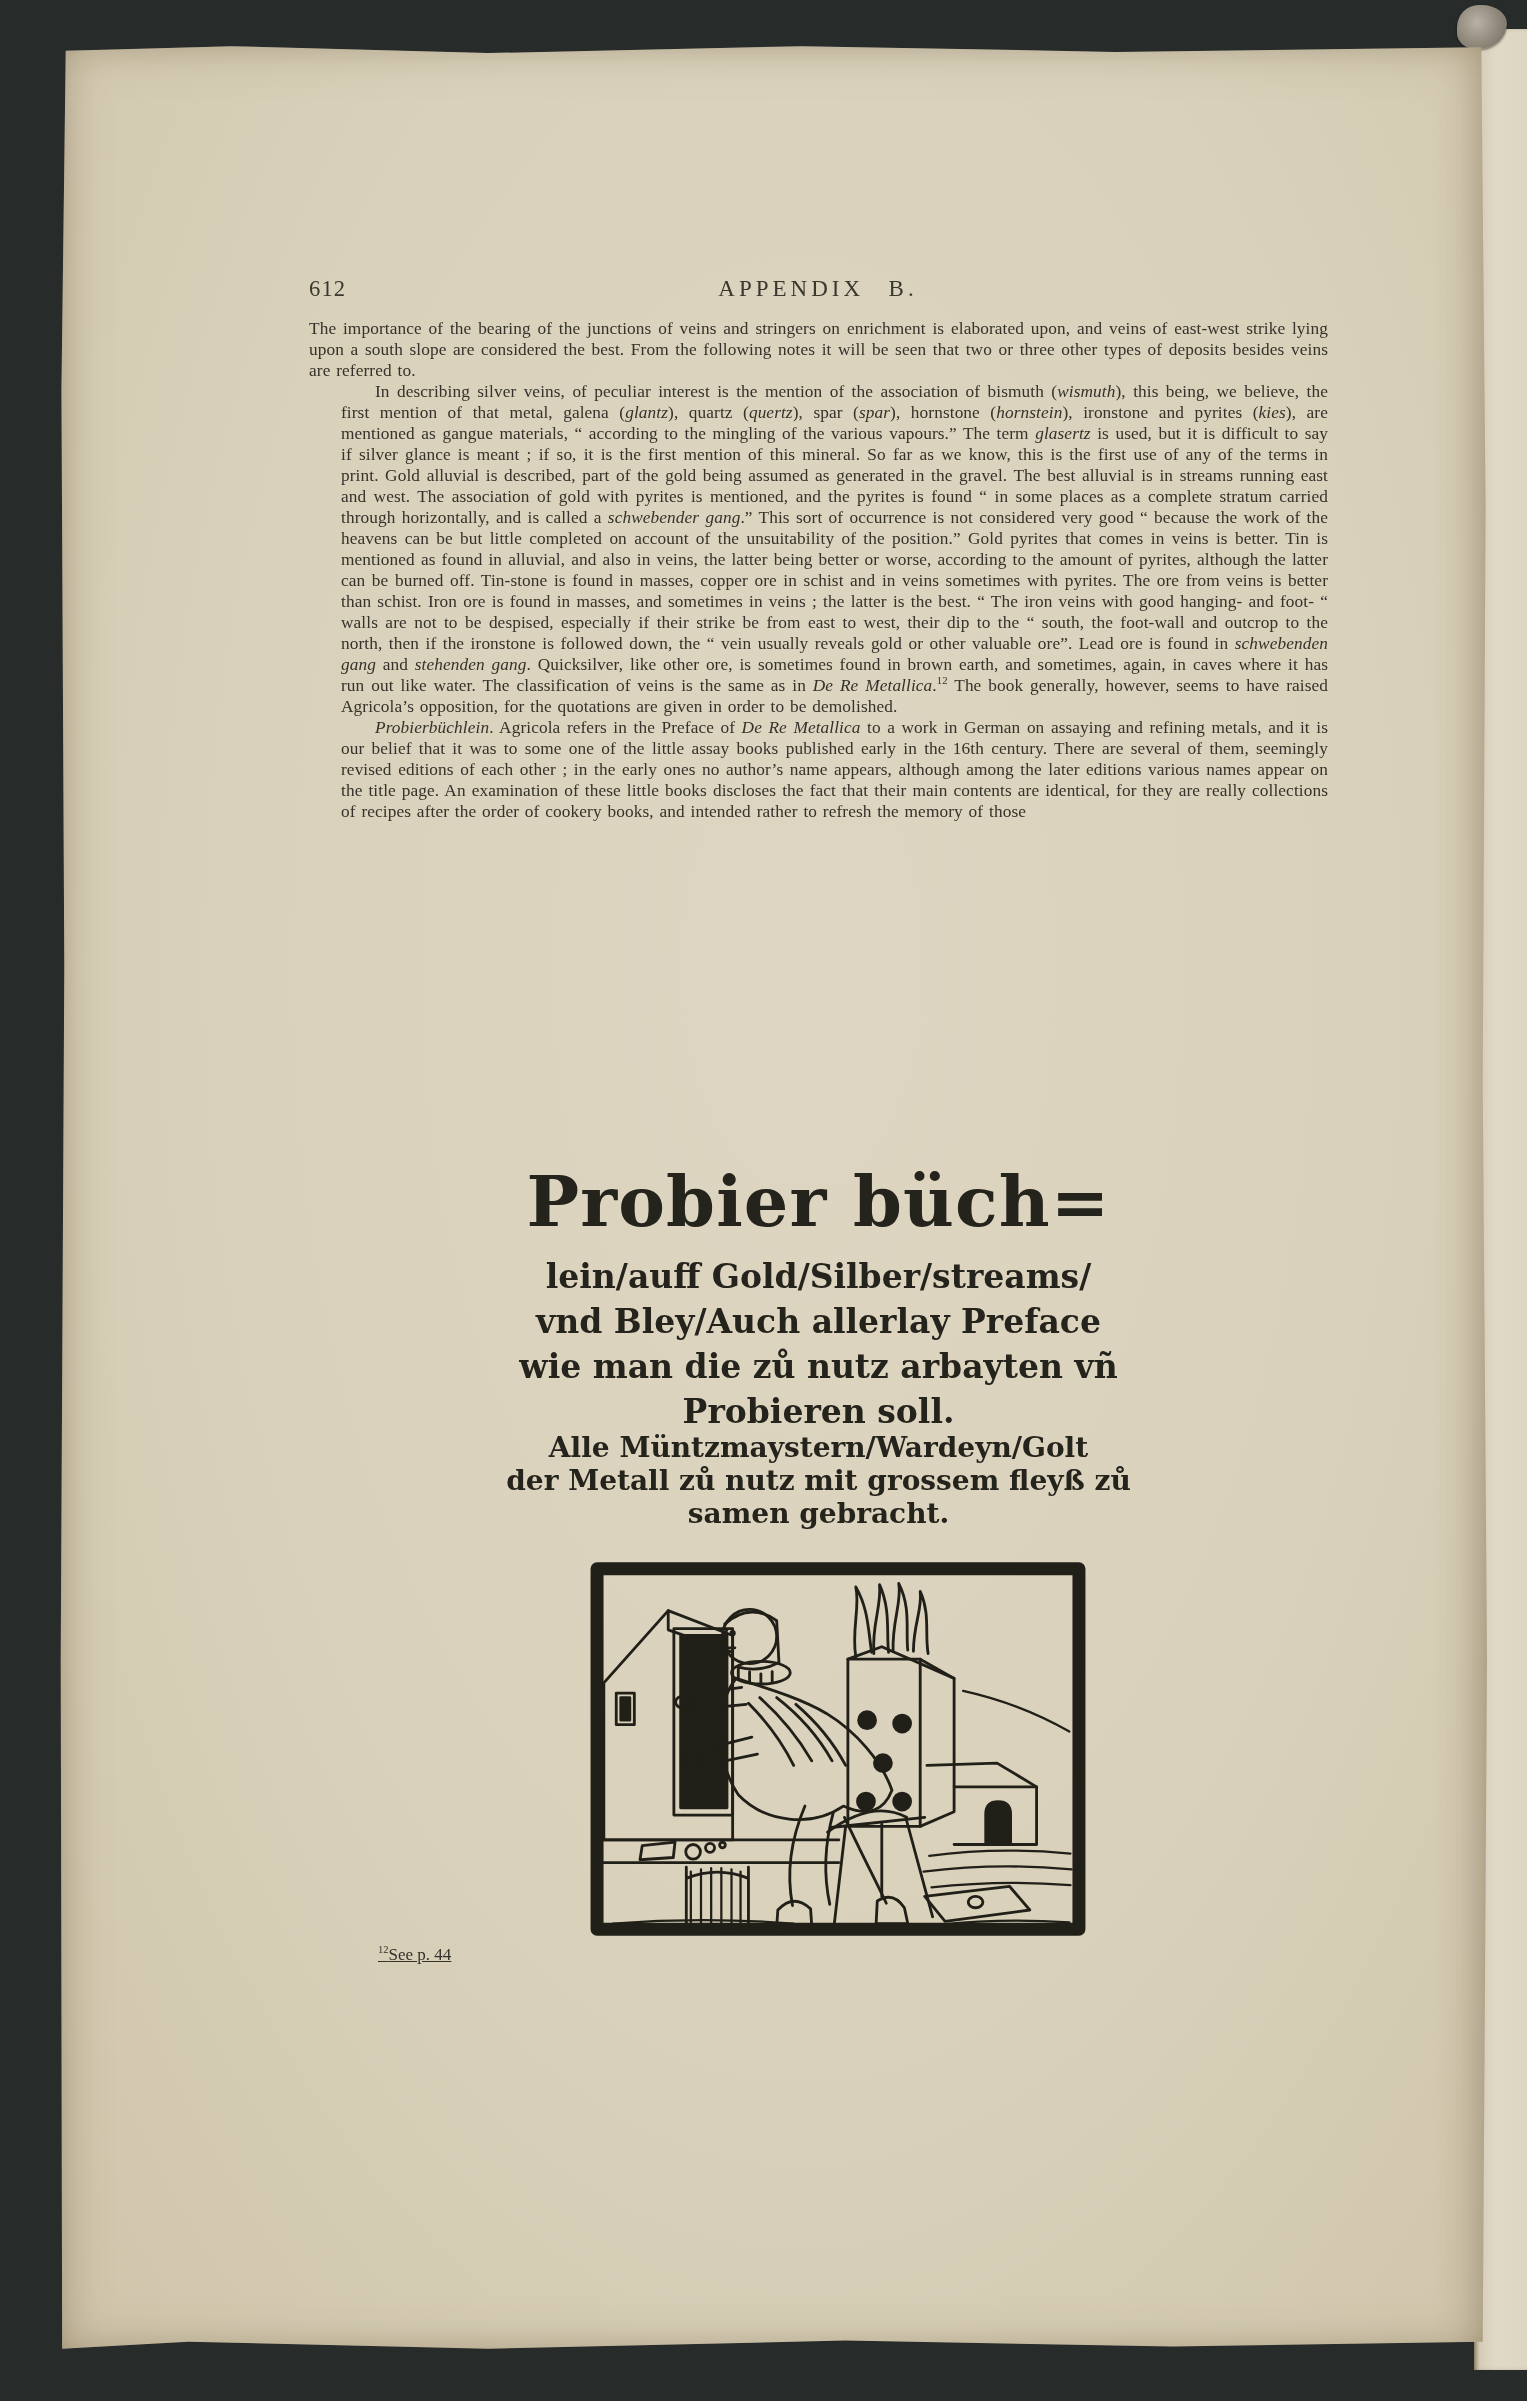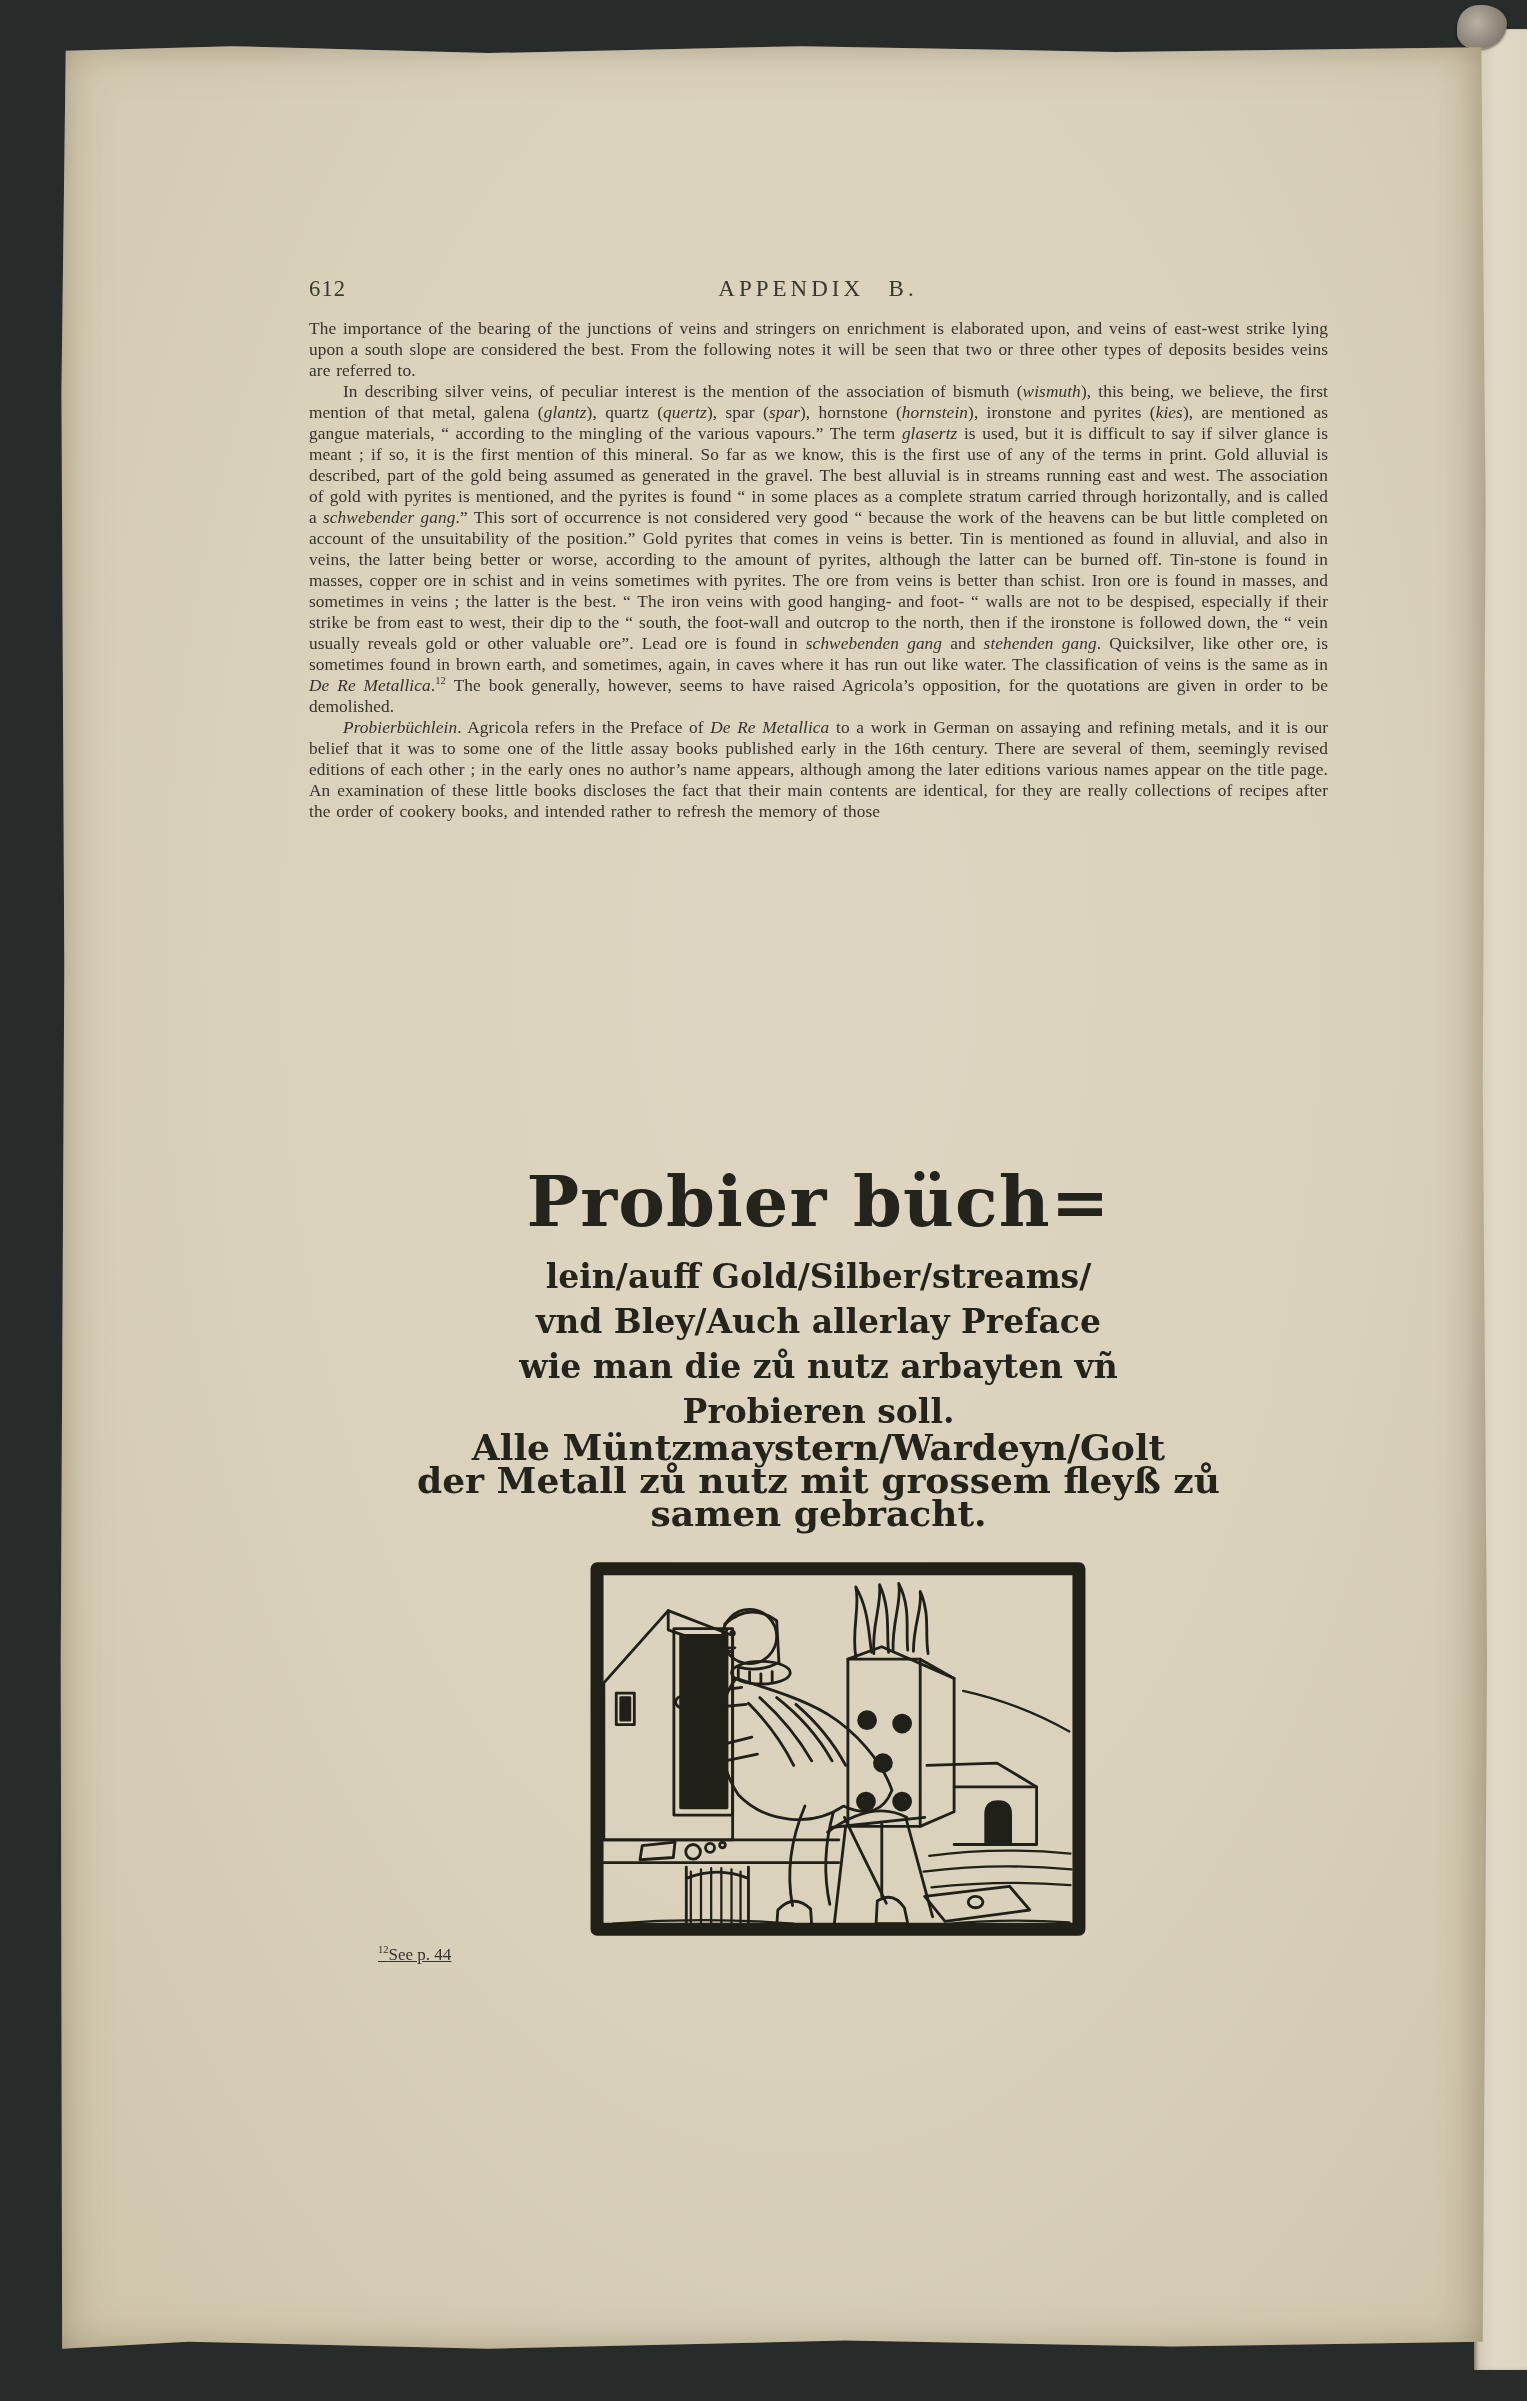--- a/index.html
+++ b/index.html
@@ -35,29 +35,29 @@
   .running-head{position:absolute;left:249px;top:231px;width:1018px;height:34px;color:#3a372e;}
   .folio{position:absolute;left:0;top:0;font-size:22.6px;letter-spacing:1.1px;}
   .head-title{position:absolute;left:0;right:0;text-align:center;font-size:23px;
               letter-spacing:4px;word-spacing:14.7px;}
   .body-text{
     position:absolute;left:249px;top:273px;width:1019px;
     font-size:17.3px;line-height:21px;color:#35322b;
     text-align:justify;word-spacing:1.4px;letter-spacing:0.1px;
   }
   .body-text p{margin:0;}
-  .body-text p.indent{text-indent:34px;}
+  .body-text p.indent{text-indent:34px;margin-left:32px;}
   .i{font-style:italic;}
   .sup{vertical-align:super;font-size:.62em;line-height:0;}
   
   .facsimile{position:absolute;left:249px;width:1019px;text-align:center;color:#24231c;
              font-family:"DejaVu Serif", serif;font-weight:bold;}
   .fax-l1{top:1109px;font-size:70px;line-height:96px;letter-spacing:1.1px;}
   .fax-rest{top:1209px;font-size:33px;line-height:45px;}
-  .fax-sub{top:1386px;font-size:36px;line-height:33px;}
+  .fax-sub{top:1386px;font-size:28px;line-height:33px;}
   .fax-line{white-space:nowrap;}
   
   .woodcut{position:absolute;left:530px;top:1517px;width:496px;height:374px;}
   .woodcut svg{display:block;width:100%;height:100%;}
   
   .footnote{position:absolute;left:318px;top:1900px;font-size:17px;color:#35322b;text-decoration:underline;}
 </style>
 </head>
 <body>
 

